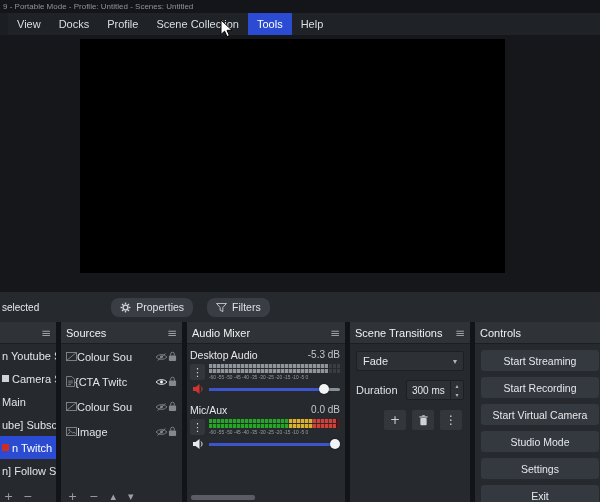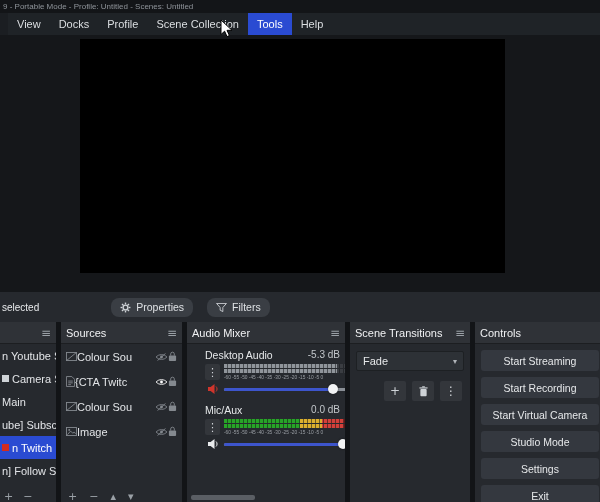--- a/index.html
+++ b/index.html
@@ -59,21 +59,21 @@
   .source-row { height:25px; display:flex; align-items:center; padding:0 5px;
                 font-size:11px; color:#e2e4e7; }
   .src-label { flex:1; white-space:nowrap; overflow:hidden; }
   .dim { color:#84898f; }
   .bright { color:#ffffff; }
   .row-icon { display:inline-flex; align-items:center; }
   .dock-toolbar { margin-top:auto; display:flex; gap:12px; padding:4px 7px 0 7px; }
   .tb-icon { font-family:"DejaVu Sans", sans-serif; font-size:11px; color:#9aa0a6; line-height:1; }
 
   
-  .mixer-body { padding:5px 5px 0 18px; }
+  .mixer-body { padding:5px 5px 0 3px; }
   .channel { margin-bottom:9px; }
   .ch-head { display:flex; justify-content:space-between; font-size:10.5px; margin-bottom:3px; }
   .ch-name { color:#e6e8ea; }
   .ch-level { color:#c3c7cb; font-size:10px; }
   .ch-grid { display:grid; grid-template-columns:15px 1fr; column-gap:4px; row-gap:3px; }
   .kebab-btn { grid-column:1; grid-row:1; background:#33363b; border:none; border-radius:2px;
                color:#cfd3d7; font-family:"DejaVu Sans", sans-serif; font-size:11px; }
   .meter-area { grid-column:2; grid-row:1; }
   .meter-bar { height:4px; background:#3a3d42; position:relative; margin-bottom:1px; overflow:hidden; }
   .channel.mic .meter-bar { background:#5a1616; }
@@ -390,20 +390,30 @@
     <div class="panel transitions-panel">
       <div class="panel-header">
         <span>Scene Transitions</span>
         <span class="hamburger">≡</span>
       </div>
       <div class="trans-body">
         <div class="combo">
           <span>Fade</span>
           <span class="combo-arrow">▾</span>
         </div>
+        <div class="dur-row">
+          <span>Duration</span>
+          <div class="spin">
+            <span class="spin-val">300 ms</span>
+            <span class="spin-arrows">
+              <span>▴</span>
+              <span>▾</span>
+            </span>
+          </div>
+        </div>
         <div class="trans-buttons">
           <button class="icon-btn">
             <span>+</span>
           </button>
           <button class="icon-btn">
             <span class="row-icon">
               <svg viewBox="0 0 10 12" width="9" height="11">
                   <rect x="1.5" y="3.2" width="7" height="8" rx="1" fill="currentColor"></rect>
                   <rect x="0.5" y="1.4" width="9" height="1.3" fill="currentColor"></rect>
                   <rect x="3.5" y="0.2" width="3" height="1.2" fill="currentColor"></rect>

